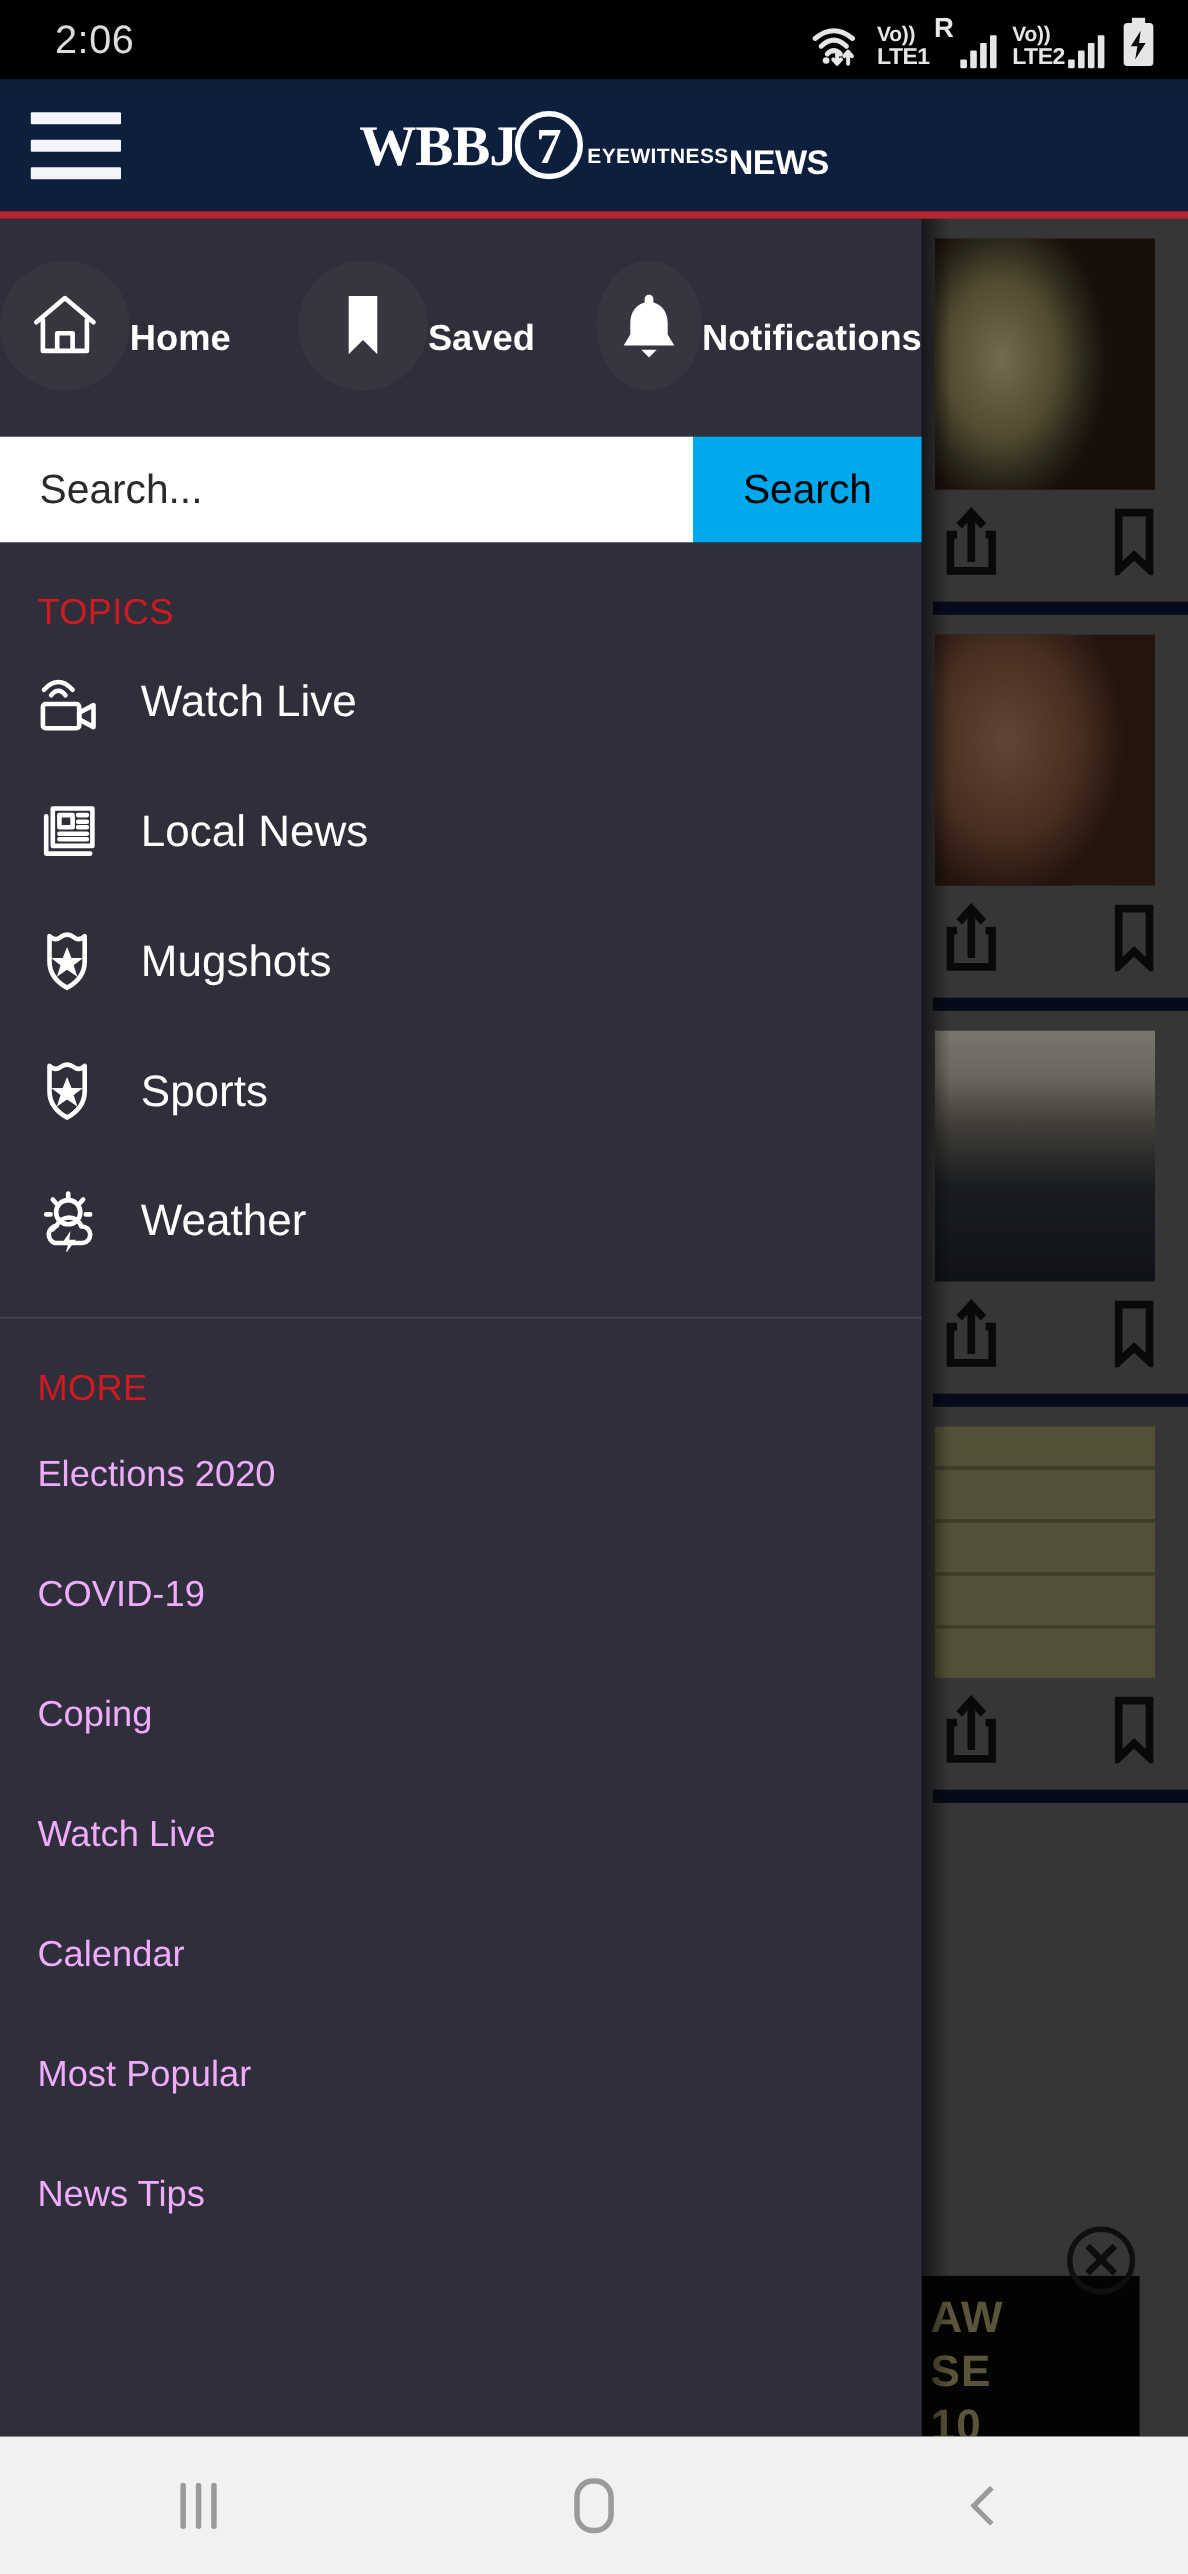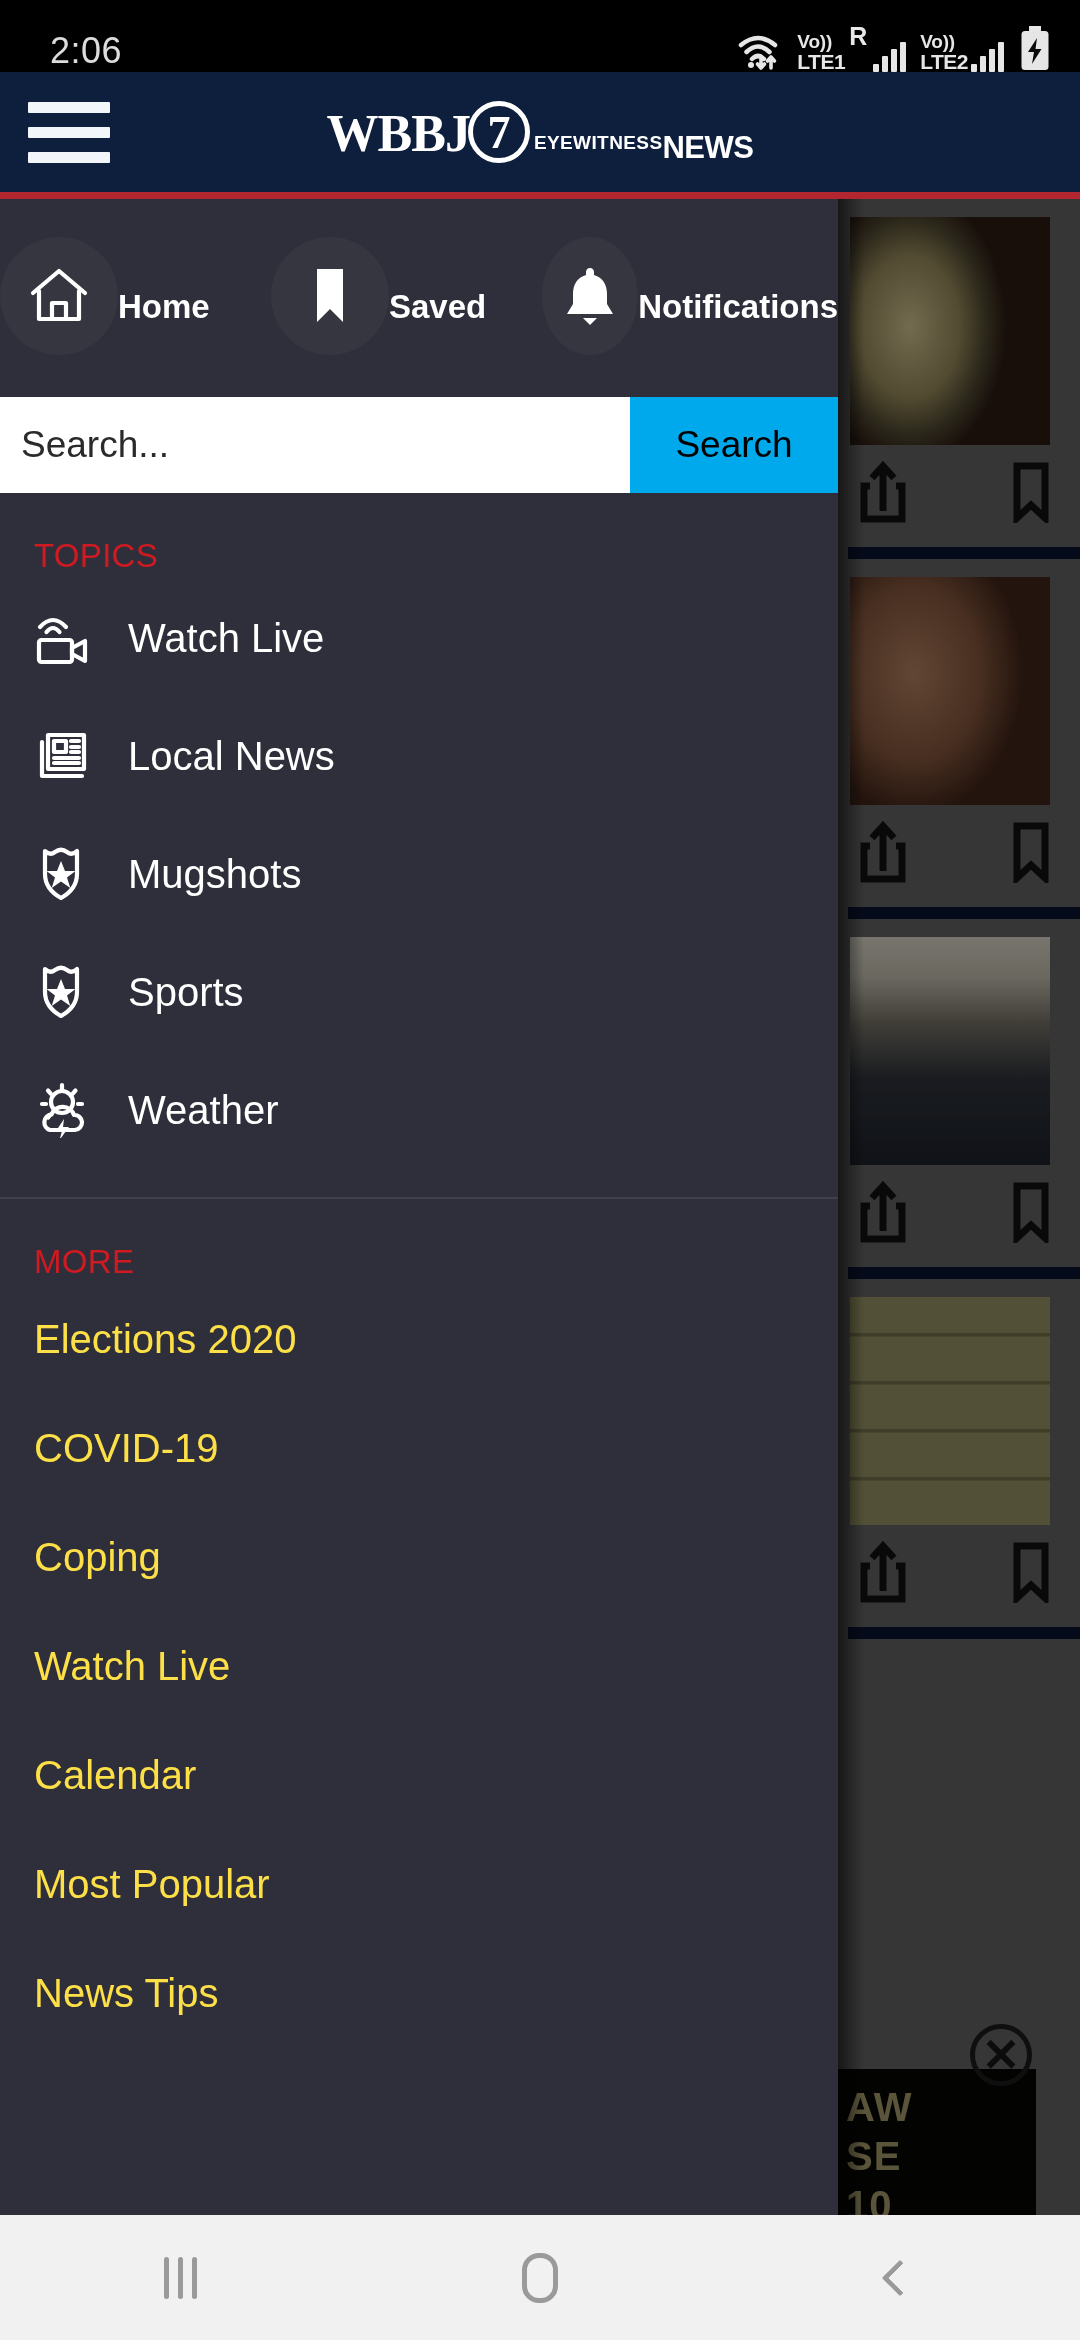--- a/index.html
+++ b/index.html
@@ -7,21 +7,21 @@
     width:1080px; height:2340px;
     background:#000;
     font-family:"Liberation Sans", sans-serif;
     overflow:hidden;
   }
   #screen { position:relative; width:1080px; height:2340px; overflow:hidden; background:#000; }
 
   
   .statusbar{
     position:absolute; left:0; top:0; width:1080px; height:72px;
-    background:#000; display:flex; align-items:flex-end;
+    background:#000; display:flex; align-items:center;
     padding:0 28px 0 50px; color:#d8d8d8;
   }
   .status-time{ font-size:36px; letter-spacing:.5px; color:#dcdcdc; }
   .status-right{ margin-left:auto; display:flex; align-items:flex-end; gap:14px; height:52px; }
   .si{ display:flex; align-items:flex-end; height:52px;margin-top:25px; }
   .volte-block{ display:flex; flex-direction:column; align-items:flex-start; line-height:1; }
   .volte-top{ font-size:19px; font-weight:700; color:#e6e6e6; letter-spacing:-.2px; }
   .volte-bot{ font-size:21px; font-weight:700; color:#e6e6e6; letter-spacing:-.5px; }
   .roam{ font-size:25px; font-weight:700; color:#e8e8e8; align-self:flex-start; margin:2px 3px 0 4px;}
   .bars{ display:flex; align-items:flex-end; gap:3px; height:30px; margin-left:3px;}
@@ -80,37 +80,37 @@
     width:118px;height:118px;border-radius:50%;
     background:rgba(255,255,255,.035);
     display:flex;align-items:center;justify-content:center;
   }
   .quick-label{ margin-top:22px; font-size:33px; font-weight:700; color:#fff; }
 
   
   .searchrow{ display:flex; height:96px; margin:10px 0 0 0; }
   .search-input{
     flex:1; background:#fff; border:none; outline:none;
-    font-size:37px; color:#1a1a1a; padding:0 21px;
+    font-size:37px; color:#1a1a1a; padding:0 36px;
     font-family:"Liberation Sans", sans-serif;
   }
   .search-input::placeholder{ color:#2a2a2a; }
   .search-btn{
     width:208px; background:#00a9ec; border:none; color:#000000;
     font-size:37px; font-family:"Liberation Sans", sans-serif; cursor:pointer;
   }
 
   
   .sect-head{ font-size:33px; color:#d01a22; padding:44px 0 4px 34px; letter-spacing:.3px;}
   .divider{ height:2px; background:rgba(255,255,255,.09); margin:28px 0 0 0;}
   .topic{ display:flex; align-items:center; height:118px; padding-left:34px; cursor:pointer;}
   .topic-ico{ width:86px; display:flex; align-items:center; }
   .topic-label{ font-size:40px; color:#fff; margin-left:8px;}
   .more-item{ height:109px; display:flex; align-items:center; padding-left:34px; cursor:pointer;}
-  .more-label{ font-size:40px; color:#fde047; }
+  .more-label{ font-size:33px; color:#f0abfc; }
   .tico{ stroke:#fff; fill:none; stroke-width:4.2; stroke-linecap:round; stroke-linejoin:round;}
 
   
   .sysnav{
     position:absolute; left:0; bottom:0; width:1080px; height:125px;
     background:#f1f1f1; display:flex; align-items:center;
   }
   .sysnav div{ flex:1; display:flex; align-items:center; justify-content:center; cursor:pointer;}
   .nav-recents{ display:flex; gap:9px; }
   .nav-recents i{ display:block; width:5px; height:42px; background:#9a9a9a; border-radius:3px;}

